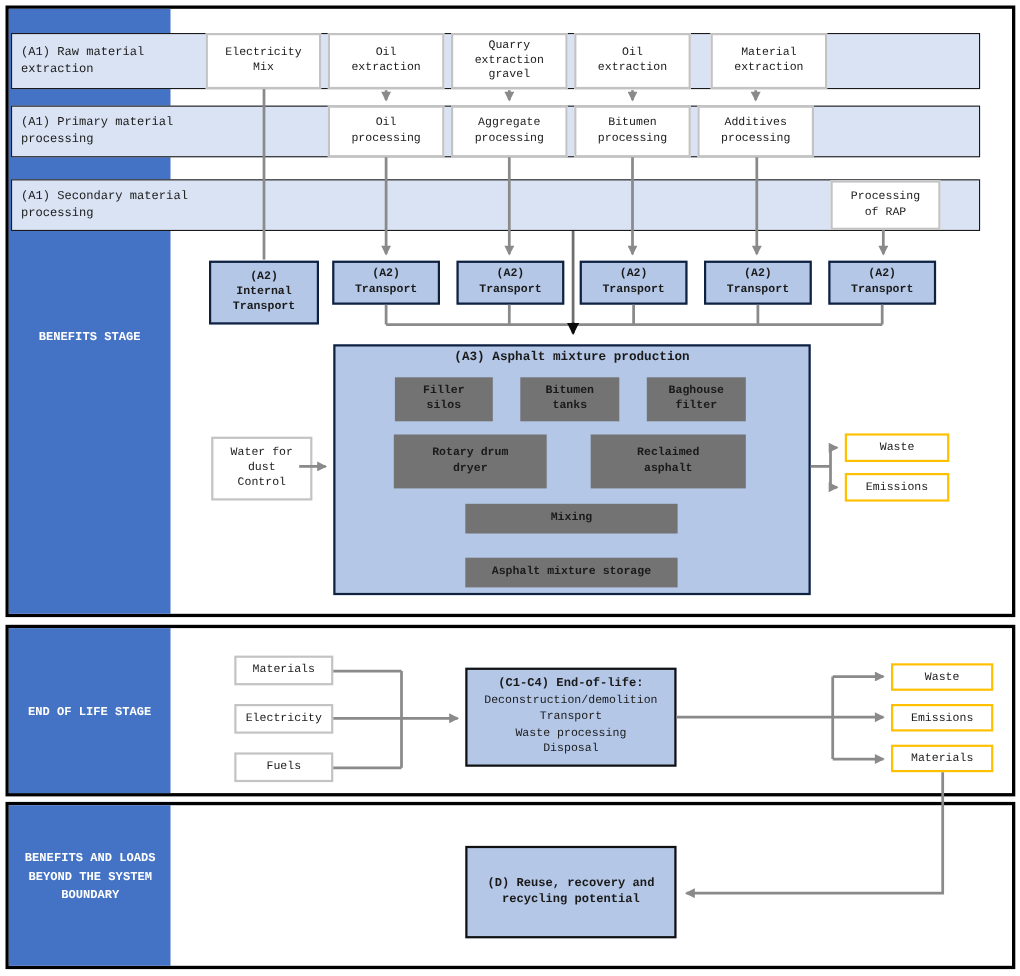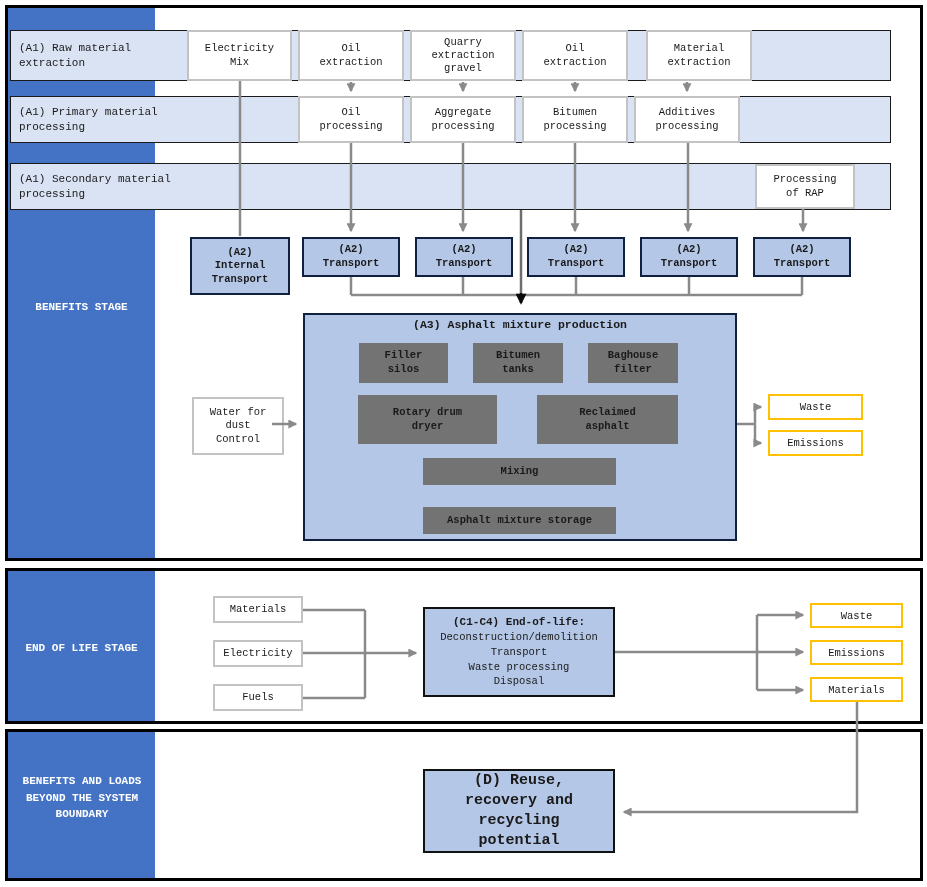--- a/index.html
+++ b/index.html
@@ -22,21 +22,21 @@
   .ibox{position:absolute;background:#737373;display:flex;align-items:center;justify-content:center;
         text-align:center;font-weight:bold;font-size:10.5px;line-height:1.3;}
   .ybox{position:absolute;background:#fff;border:2px solid #FFC000;box-sizing:border-box;
         display:flex;align-items:center;justify-content:center;font-size:10.5px;}
   .cbox{position:absolute;background:#B4C7E7;border:2px solid #111;box-sizing:border-box;
         display:flex;flex-direction:column;align-items:center;justify-content:center;
         font-size:10.5px;line-height:1.4;text-align:center;}
   .ctitle{font-weight:bold;font-size:11px;}
   .dbox{position:absolute;background:#B4C7E7;border:2px solid #111;box-sizing:border-box;
         display:flex;align-items:center;justify-content:center;text-align:center;
-        font-weight:bold;font-size:15px;line-height:1.35;padding:0 14px;}
+        font-weight:bold;font-size:11px;line-height:1.35;padding:0 14px;}
   svg.overlay{position:absolute;left:0;top:0;pointer-events:none;}
 </style>
 </head>
 <body>
 
 <div id="canvas">
 
   <div class="sec" style="left:5px;top:5px;width:912px;height:550px;"></div>
   <div class="sec" style="left:5px;top:568px;width:912px;height:150px;"></div>
   <div class="sec" style="left:5px;top:729px;width:912px;height:146px;"></div>

